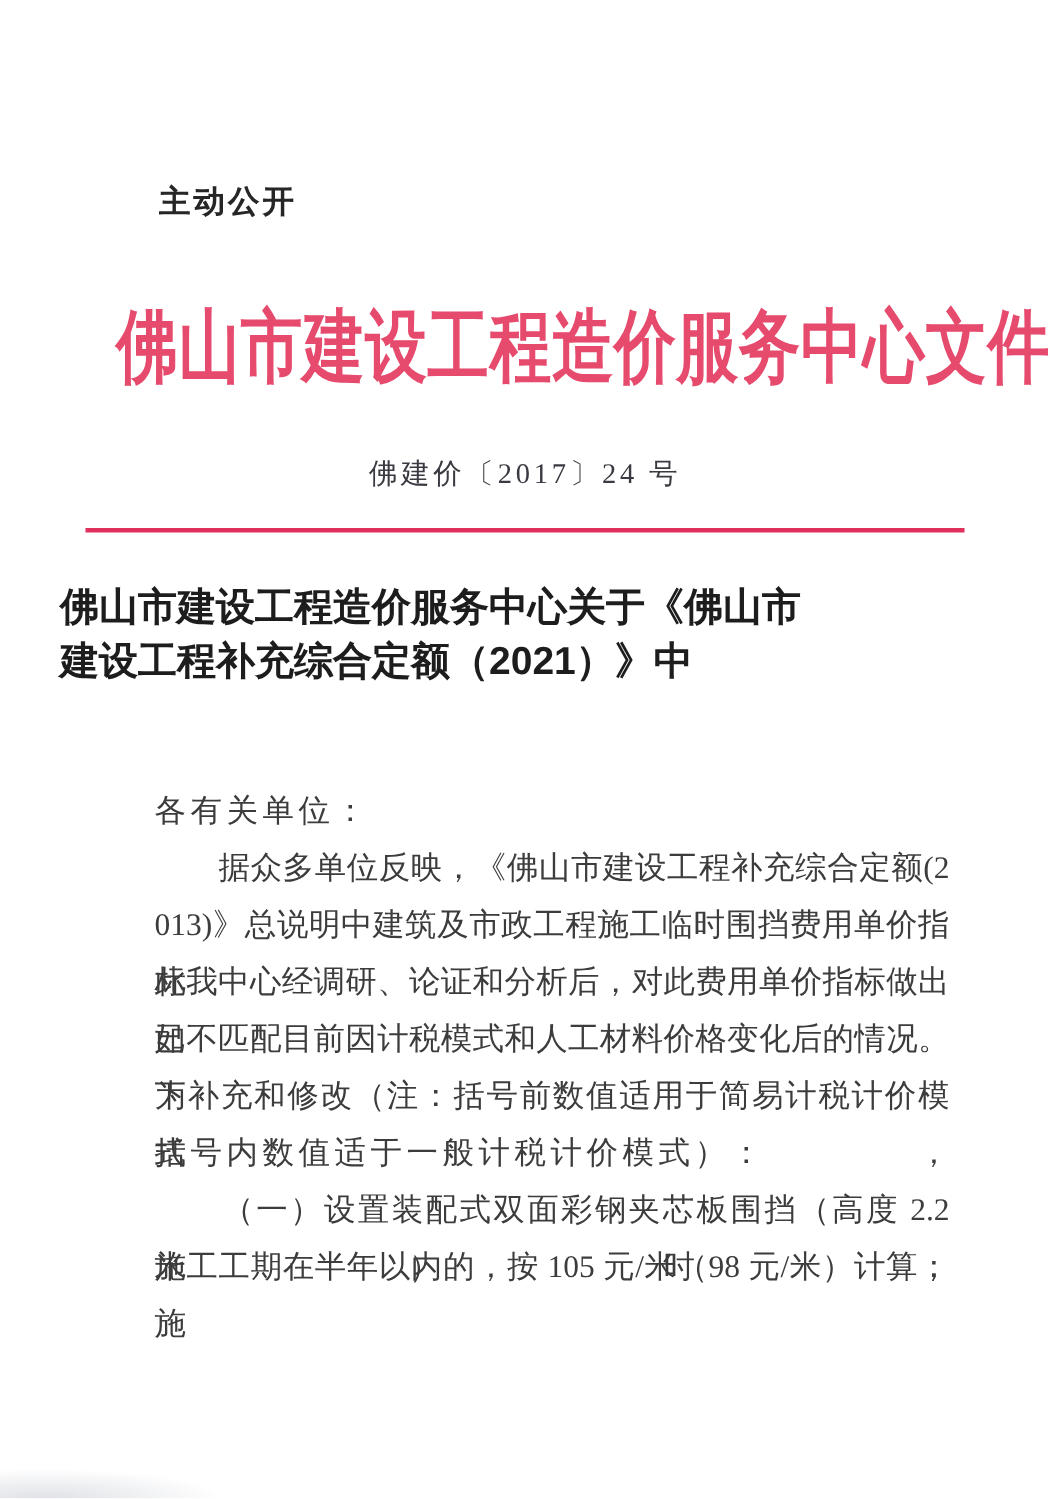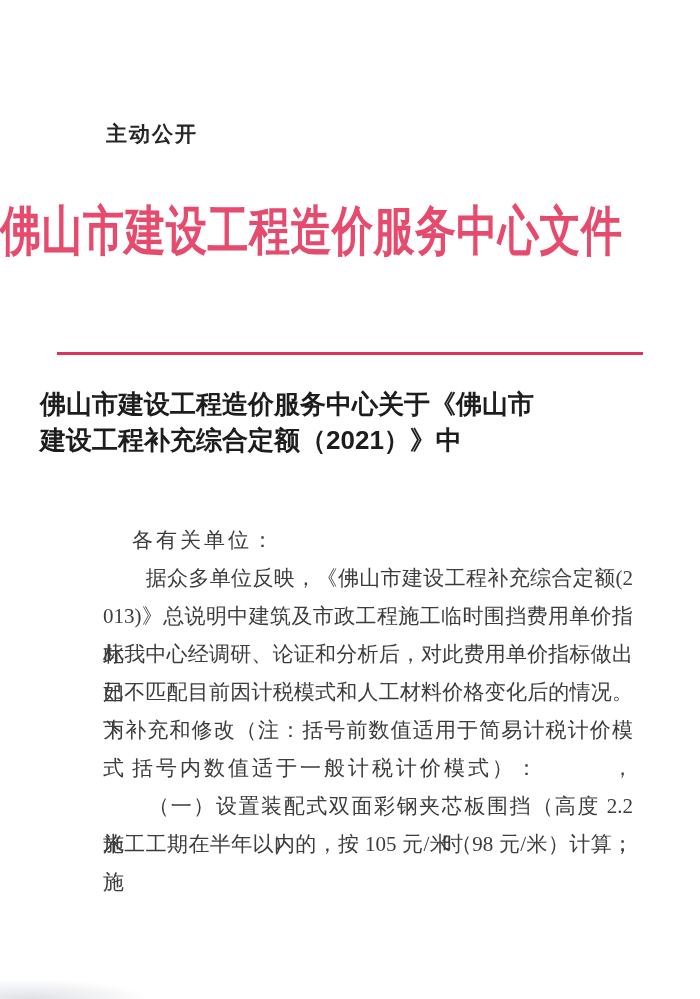--- a/index.html
+++ b/index.html
@@ -25,21 +25,21 @@
     font-weight: 700;
     letter-spacing: 2px;
     color: #262626;
   }
   .masthead {
     position: absolute;
     top: 196px;
     left: 0;
     right: 0;
     height: 70px;
-    text-align: left;
+    text-align: right;
   }
   .masthead .masthead-text {
     display: inline-block;
     font-family: "Liberation Serif", "DejaVu Serif", serif;
     font-size: 41px;
     font-weight: 700;
     letter-spacing: 0.5px;
     transform: scaleY(1.3);
     transform-origin: center top;
     white-space: nowrap;
@@ -82,21 +82,20 @@
     color: #3c3c3c;
   }
   .body-text .line { height: 38px; white-space: nowrap; }
   .body-text .line.fill {
     white-space: normal;
     text-align: justify;
     text-align-last: justify;
   }
   .body-text .line.start {
     letter-spacing: 3px;
-    margin-left: 29px;
   }
   .scan-smudge {
     position: absolute;
     left: 0;
     bottom: 0;
     width: 150px;
     height: 20px;
     background: radial-gradient(ellipse at 20% 100%, rgba(170,176,188,0.38), rgba(170,176,188,0) 70%);
     pointer-events: none;
   }
@@ -105,20 +104,21 @@
 <body>
 
 <div class="sheet">
 
   <div class="classification">主动公开</div>
 
   <div class="masthead">
     <span class="masthead-text" style="color: rgb(230, 74, 109);">佛山市建设工程造价服务中心文件</span>
   </div>
 
+  <div class="doc-number">佛建价〔2017〕24 号</div>
 
   <div class="red-divider" style="background-color: rgb(224, 49, 92);"></div>
 
   <div class="doc-title">
     <div>佛山市建设工程造价服务中心关于《佛山市</div>
     <div>建设工程补充综合定额（2021）》中</div>
   </div>
 
   <div class="body-text">
     <div class="line start">各有关单位：</div>

